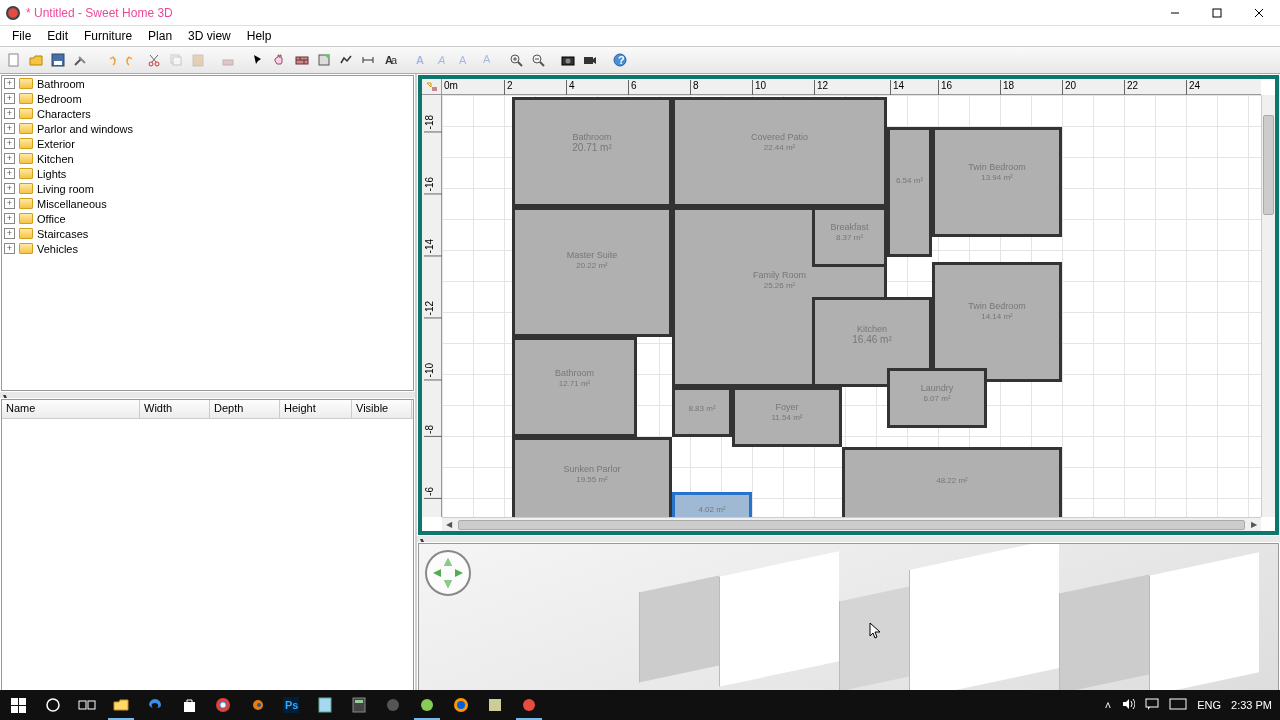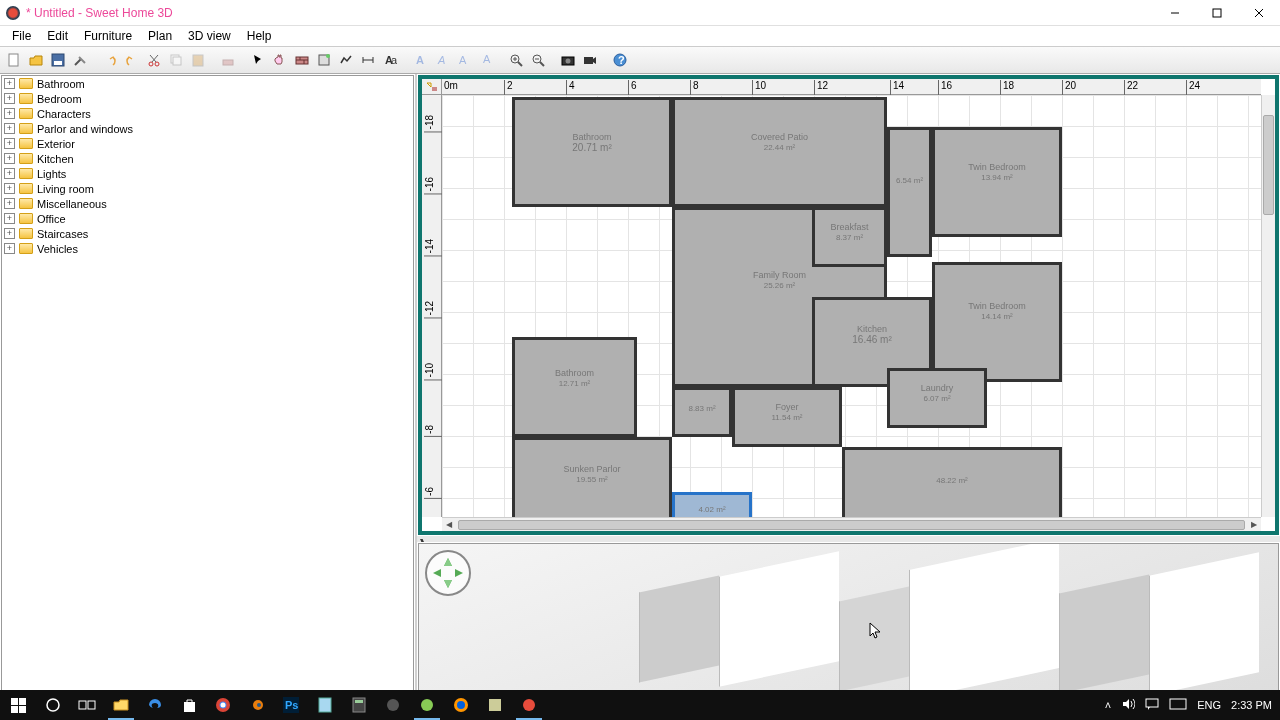--- a/index.html
+++ b/index.html
@@ -308,20 +308,29 @@
           <div class="cat-folder"></div>
           <span>Staircases</span>
         </div>
         <div class="cat-item">
           <div class="cat-plus">+</div>
           <div class="cat-folder"></div>
           <span>Vehicles</span>
         </div>
       </div>
     <div class="splitter-h"></div>
+    <div class="furn-table">
+      <div class="furn-header" id="furn-header">
+          <div style="width: 138px;">Name</div>
+          <div style="width: 70px;">Width</div>
+          <div style="width: 70px;">Depth</div>
+          <div style="width: 72px;">Height</div>
+          <div style="width: 60px;">Visible</div>
+        </div>
+    </div>
   </div>
   <div class="right-col">
     <div class="plan-wrap">
       <div class="corner-box">
           <svg width="12" height="10">
             <path d="M1 1h4v4M1 1l4 4" fill="none" stroke="#c90"></path>
             <rect x="6" y="5" width="5" height="4" fill="#c88"></rect>
           </svg>
         </div>
       <div class="ruler-h" id="ruler-h">
@@ -355,20 +364,23 @@
               <div class="room-label" style="left: 50%; top: 40%; transform: translate(-50%, -50%);">Bathroom<br><span style="font-size:10px">20.71 m²</span></div>
             </div>
             <div class="room" style="left: 160px; top: 0px; width: 215px; height: 110px;">
               <div class="room-label" style="left: 50%; top: 40%; transform: translate(-50%, -50%);">Covered Patio<br><span style="font-size:8px">22.44 m²</span></div>
             </div>
             <div class="room" style="left: 420px; top: 30px; width: 130px; height: 110px;">
               <div class="room-label" style="left: 50%; top: 40%; transform: translate(-50%, -50%);">Twin Bedroom<br><span style="font-size:8px">13.94 m²</span></div>
             </div>
             <div class="room" style="left: 375px; top: 30px; width: 45px; height: 130px;">
               <div class="room-label" style="left: 50%; top: 40%; transform: translate(-50%, -50%);"><span style="font-size:8px">6.54 m²</span></div>
+            </div>
+            <div class="room" style="left: 0px; top: 110px; width: 160px; height: 130px;">
+              <div class="room-label" style="left: 50%; top: 40%; transform: translate(-50%, -50%);">Master Suite<br><span style="font-size:8px">20.22 m²</span></div>
             </div>
             <div class="room" style="left: 160px; top: 110px; width: 215px; height: 180px;">
               <div class="room-label" style="left: 50%; top: 40%; transform: translate(-50%, -50%);">Family Room<br><span style="font-size:8px">25.26 m²</span></div>
             </div>
             <div class="room" style="left: 300px; top: 110px; width: 75px; height: 60px;">
               <div class="room-label" style="left: 50%; top: 40%; transform: translate(-50%, -50%);">Breakfast<br><span style="font-size:8px">8.37 m²</span></div>
             </div>
             <div class="room" style="left: 420px; top: 165px; width: 130px; height: 120px;">
               <div class="room-label" style="left: 50%; top: 40%; transform: translate(-50%, -50%);">Twin Bedroom<br><span style="font-size:8px">14.14 m²</span></div>
             </div>

